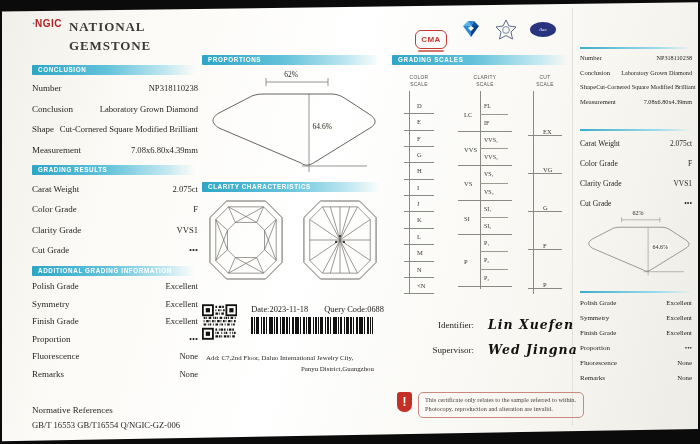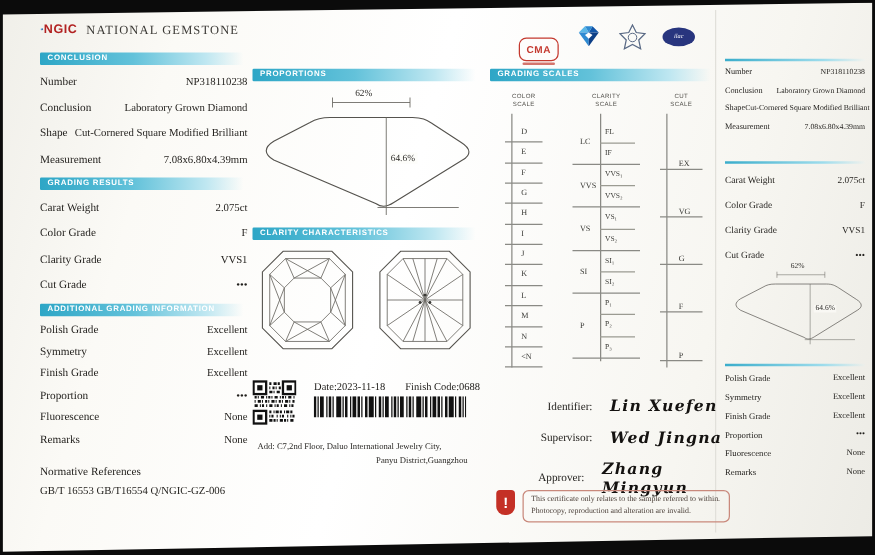--- a/index.html
+++ b/index.html
@@ -18,26 +18,26 @@
   .row{display:flex;justify-content:space-between;align-items:flex-start;color:#211f1c;}
   .lbl{font-size:9px;}
   .val{font-size:8.6px;white-space:nowrap;}
 
   
   .col1{position:absolute;left:30px;top:16px;width:166px;}
   .brand{display:flex;gap:7px;align-items:flex-start;margin-bottom:9px;}
   .brand-left{display:flex;flex-direction:row;align-items:center;width:30px;}
   .brand-abbr{color:#b22222;font-family:"Liberation Sans",sans-serif;font-weight:bold;
     font-size:10px;letter-spacing:.5px;}
-  .brand-name{font-size:10px;font-weight:normal;letter-spacing:.9px;color:#3c3a36;line-height:1.45;
+  .brand-name{font-size:13px;font-weight:bold;letter-spacing:.9px;color:#3c3a36;line-height:1.45;
     padding-top:2px;}
   .col1 .rows .row{margin:8.5px 0 10.5px 0;}
   .rows-tight .row{margin:5.5px 0 7.5px 0 !important;}
   .gap1{margin-top:6px;}
-  .normative{margin-top:16px;color:#211f1c;}
+  .normative{margin-top:26px;color:#211f1c;}
   .normative .nr-title{font-size:9px;margin-bottom:5px;}
   .normative .nr-refs{font-size:8.6px;white-space:nowrap;}
 
   
   .col2{position:absolute;left:200px;top:55px;width:182px;}
   .profile-wrap{position:relative;width:178px;height:112px;margin-top:5px;}
   .pp-table{position:absolute;top:0px;left:50%;transform:translateX(-50%);font-size:7.5px;color:#2a2825;}
   .pp-depth{position:absolute;left:61%;top:46%;font-size:7.5px;color:#2a2825;background:#fdfdfa;padding:0 2px;}
   .plots{display:flex;gap:16px;justify-content:center;margin-top:6px;}
   .issue-row{display:flex;gap:14px;margin-top:19px;align-items:flex-start;}
@@ -266,21 +266,21 @@
           <line x1="2" y1="20" x2="40" y2="20" stroke-dasharray="1 2 3 1 1 2 2 1"></line>
           <line x1="2" y1="24" x2="40" y2="24" stroke-dasharray="3 2 1 1 2 2 1 2"></line>
           <line x1="16" y1="30" x2="40" y2="30" stroke-dasharray="2 2 1 1 3 1"></line>
           <line x1="16" y1="34" x2="40" y2="34" stroke-dasharray="1 1 2 3 1 2"></line>
           <line x1="16" y1="38" x2="40" y2="38" stroke-dasharray="3 1 2 1 1 2"></line>
         </g>
       </svg>
       <div class="issue-right">
         <div class="issue-text">
           <span>Date:2023-11-18</span>
-          <span>Finish Code:0688</span>
+          <span>Query Code:0688</span>
         </div>
         <svg width="122" height="17" viewBox="0 0 122 17">
           <line x1="0" y1="8.5" x2="122" y2="8.5" stroke="#111" stroke-width="17" stroke-dasharray="2 1 1 1 3 2 1 1 2 1 1 2 4 1 1 1 2 2 1 1 3 1 2 1 1 2 2 1 4 1 1 2 2 1 1 1 3 2 1 1"></line>
         </svg>
       </div>
     </div>
 
     <div class="address">
       <div>Add:  C7,2nd Floor,  Daluo International Jewelry City,</div>
       <div class="addr2">Panyu District,Guangzhou</div>
@@ -379,24 +379,20 @@
   <div class="sigs">
 
   <div class="sig-row">
       <span class="sig-label">Identifier:</span>
       <span class="sig-name">Lin Xuefen</span>
     </div>
         <div class="sig-row">
       <span class="sig-label">Supervisor:</span>
       <span class="sig-name">Wed Jingna</span>
     </div>
-        <div class="sig-row">
-      <span class="sig-label">Approver:</span>
-      <span class="sig-name">Zhang Mingyun</span>
-    </div>
       </div>
 
   <div class="warning">
     <div class="warn-icon">!</div>
     <div class="warn-box">This certificate only relates to the sample referred to within. Photocopy, reproduction and alteration are invalid.</div>
   </div>
 
   <div class="stub">
     <div class="stub-div" style="top:47px"></div>
 

